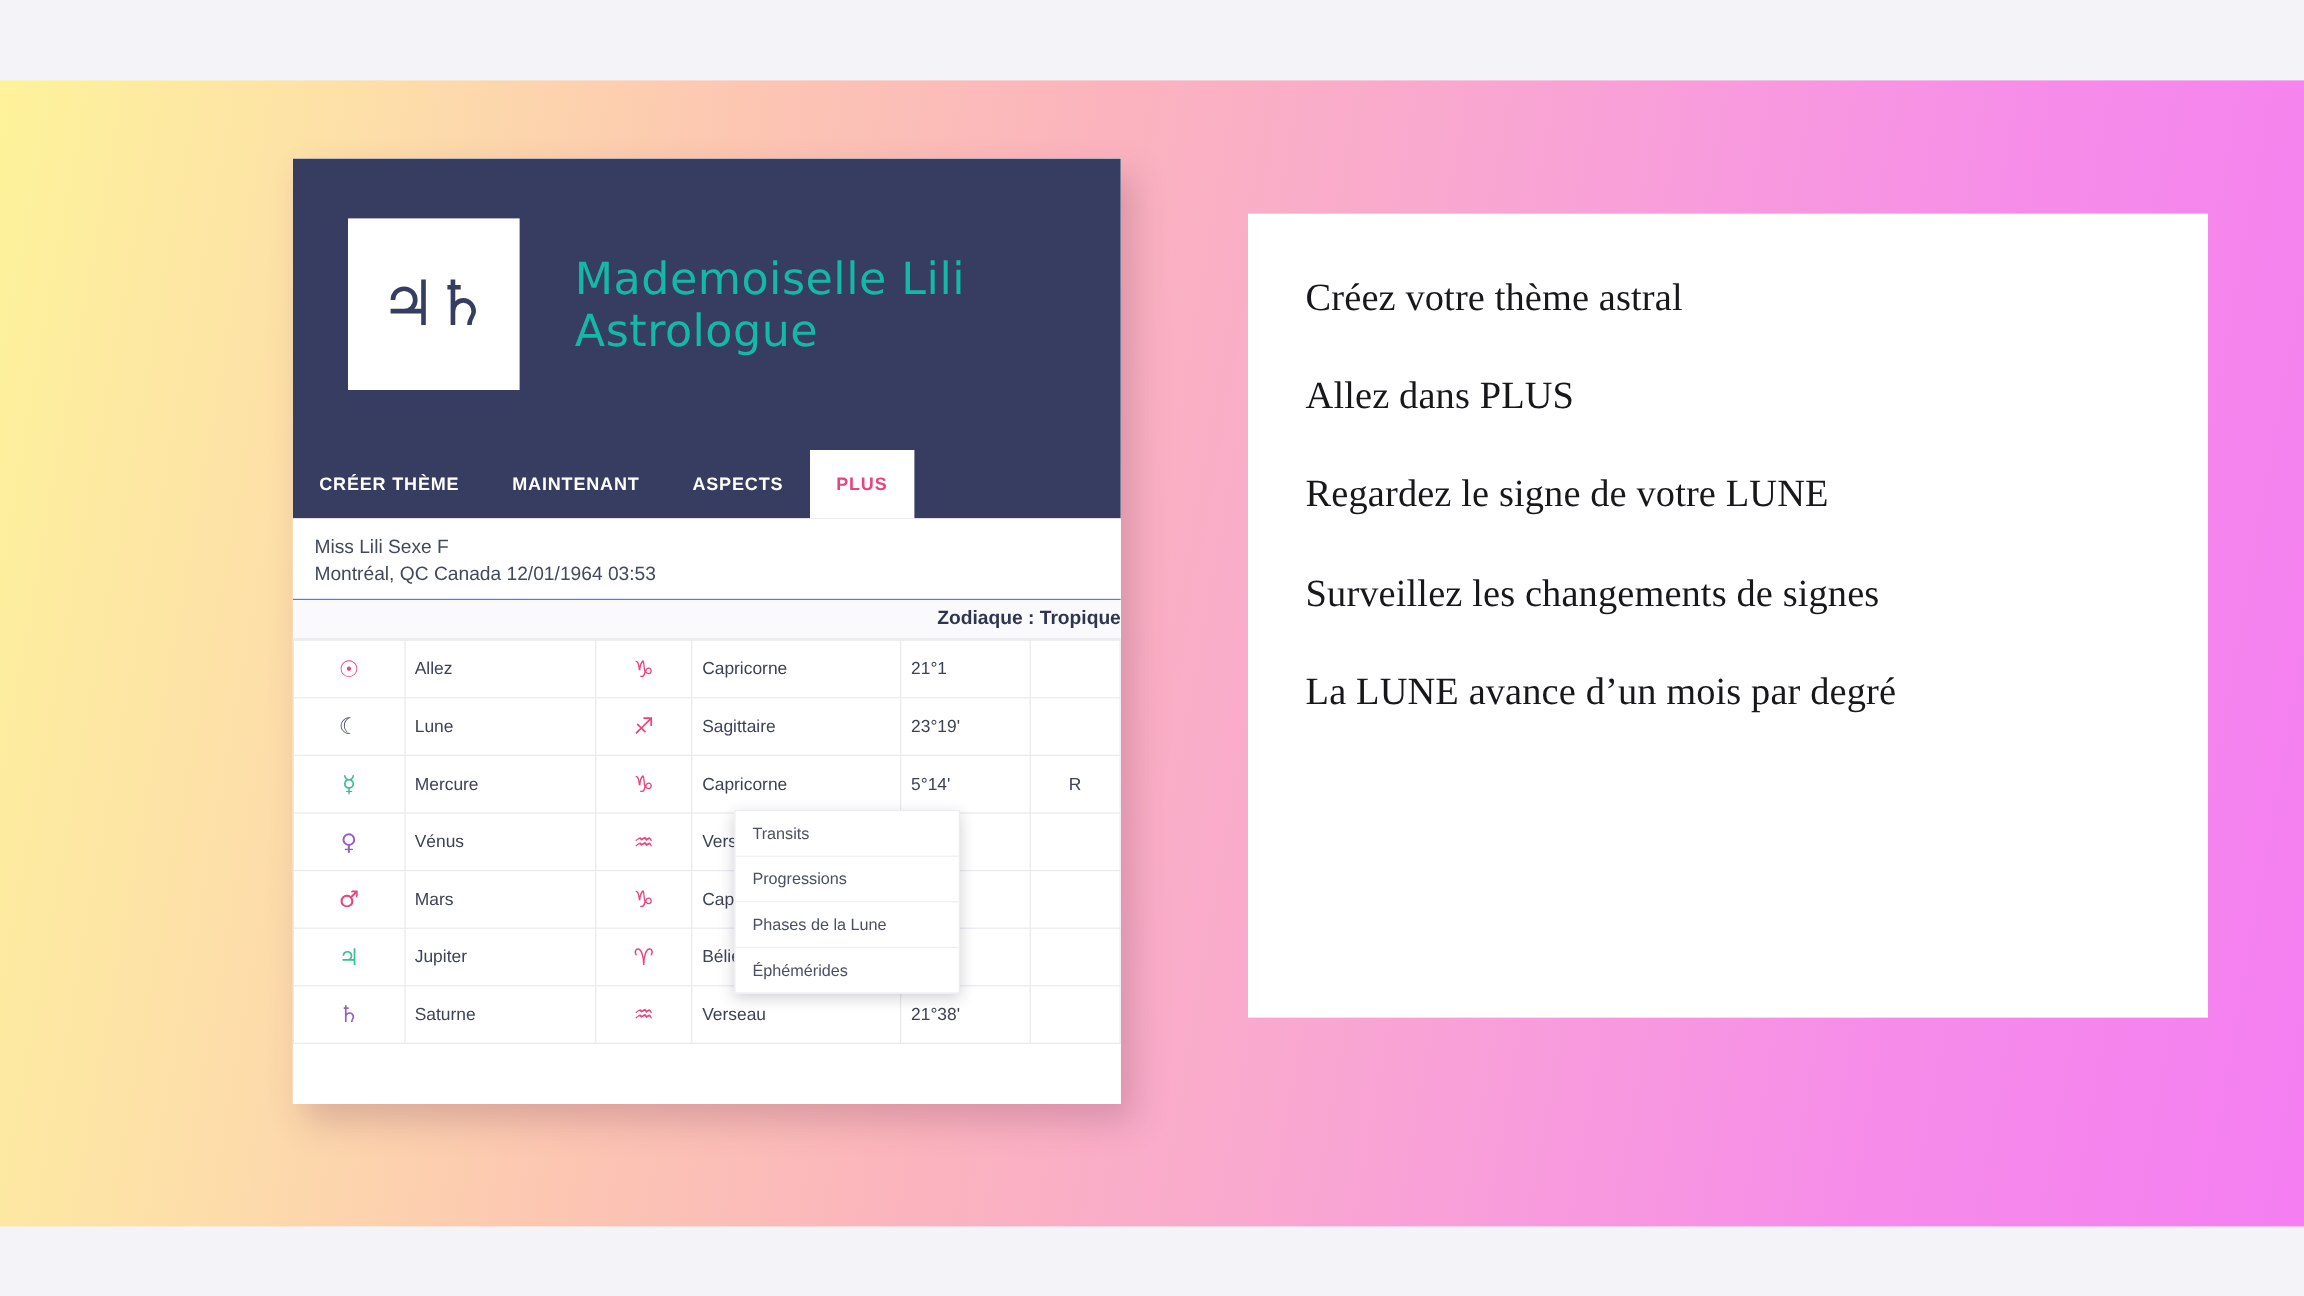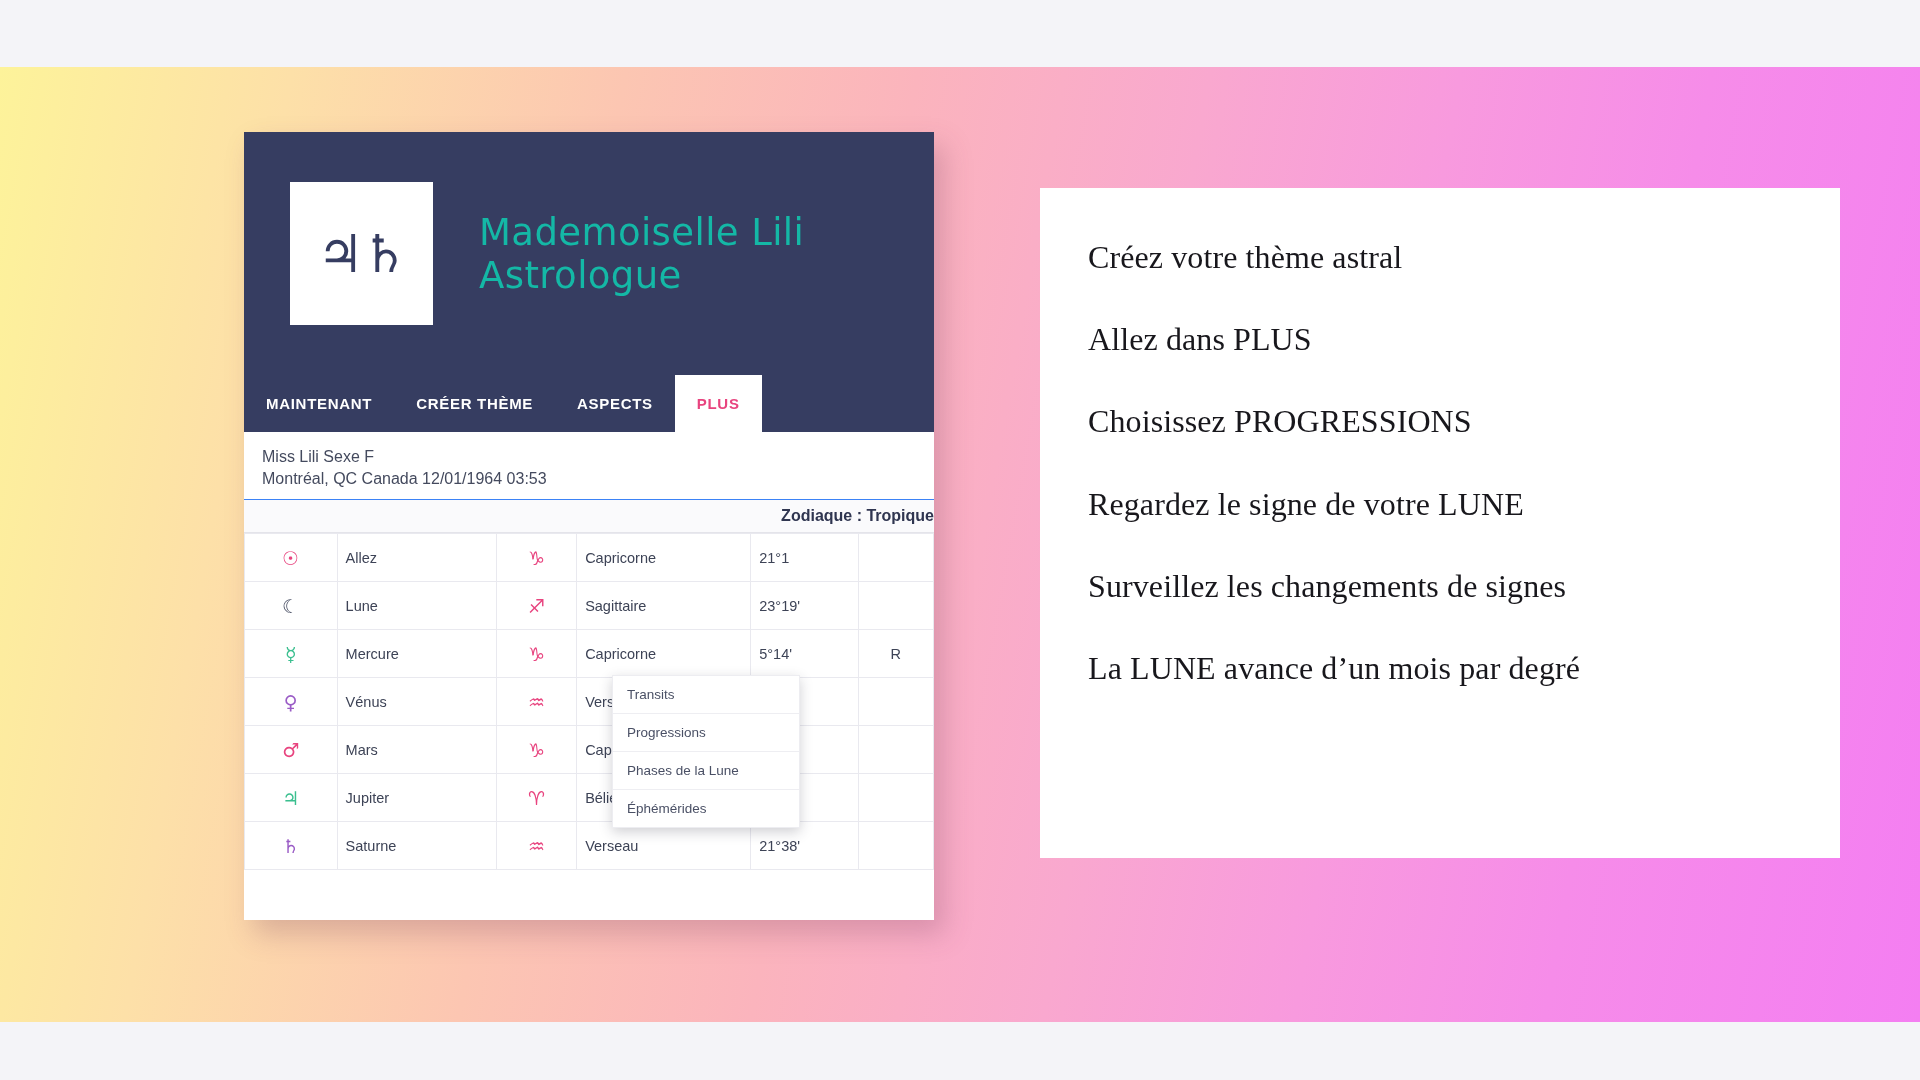--- a/index.html
+++ b/index.html
@@ -163,21 +163,21 @@
     color: #4a5065;
     padding: 11px 14px;
     border-bottom: 1px solid #eeeef2;
     white-space: nowrap;
   }
   .dd-item:last-child { border-bottom: none; }
   
   #text-panel {
     position: absolute;
     left: 1040px;
-    top: 188px;
+    top: 178px;
     width: 800px;
     height: 670px;
     background: #ffffff;
     padding: 52px 48px;
     box-sizing: border-box;
   }
   .bullet {
     font-family: "Liberation Serif", serif;
     font-size: 32px;
     color: #18171c;
@@ -197,22 +197,22 @@
   <div id="app-card">
 
     <div id="app-header">
       <div id="logo-box">
         <span id="logo-glyph">♃♄</span>
       </div>
       <div id="app-title">Mademoiselle Lili Astrologue</div>
     </div>
 
     <div id="nav">
+      <div class="nav-item">CRÉER THÈME</div>
       <div class="nav-item">MAINTENANT</div>
-      <div class="nav-item">CRÉER THÈME</div>
       <div class="nav-item">ASPECTS</div>
       <div class="nav-item active">PLUS</div>
     </div>
 
     <div id="app-body">
       <div id="subject-line">
         <div>Miss Lili Sexe F</div>
         <div>Montréal, QC Canada 12/01/1964 03:53</div>
       </div>
 
@@ -284,19 +284,18 @@
         <div class="dd-item">Progressions</div>
         <div class="dd-item">Phases de la Lune</div>
         <div class="dd-item">Éphémérides</div>
       </div>
     </div>
   </div>
 
   <div id="text-panel">
     <p class="bullet">Créez votre thème astral</p>
     <p class="bullet">Allez dans PLUS</p>
-    <p class="bullet">Choisissez PROGRESSIONS</p>
     <p class="bullet">Regardez le signe de votre LUNE</p>
     <p class="bullet">Surveillez les changements de signes</p>
     <p class="bullet">La LUNE avance d’un mois par degré</p>
   </div>
 
 </div>
 
 </body></html>

